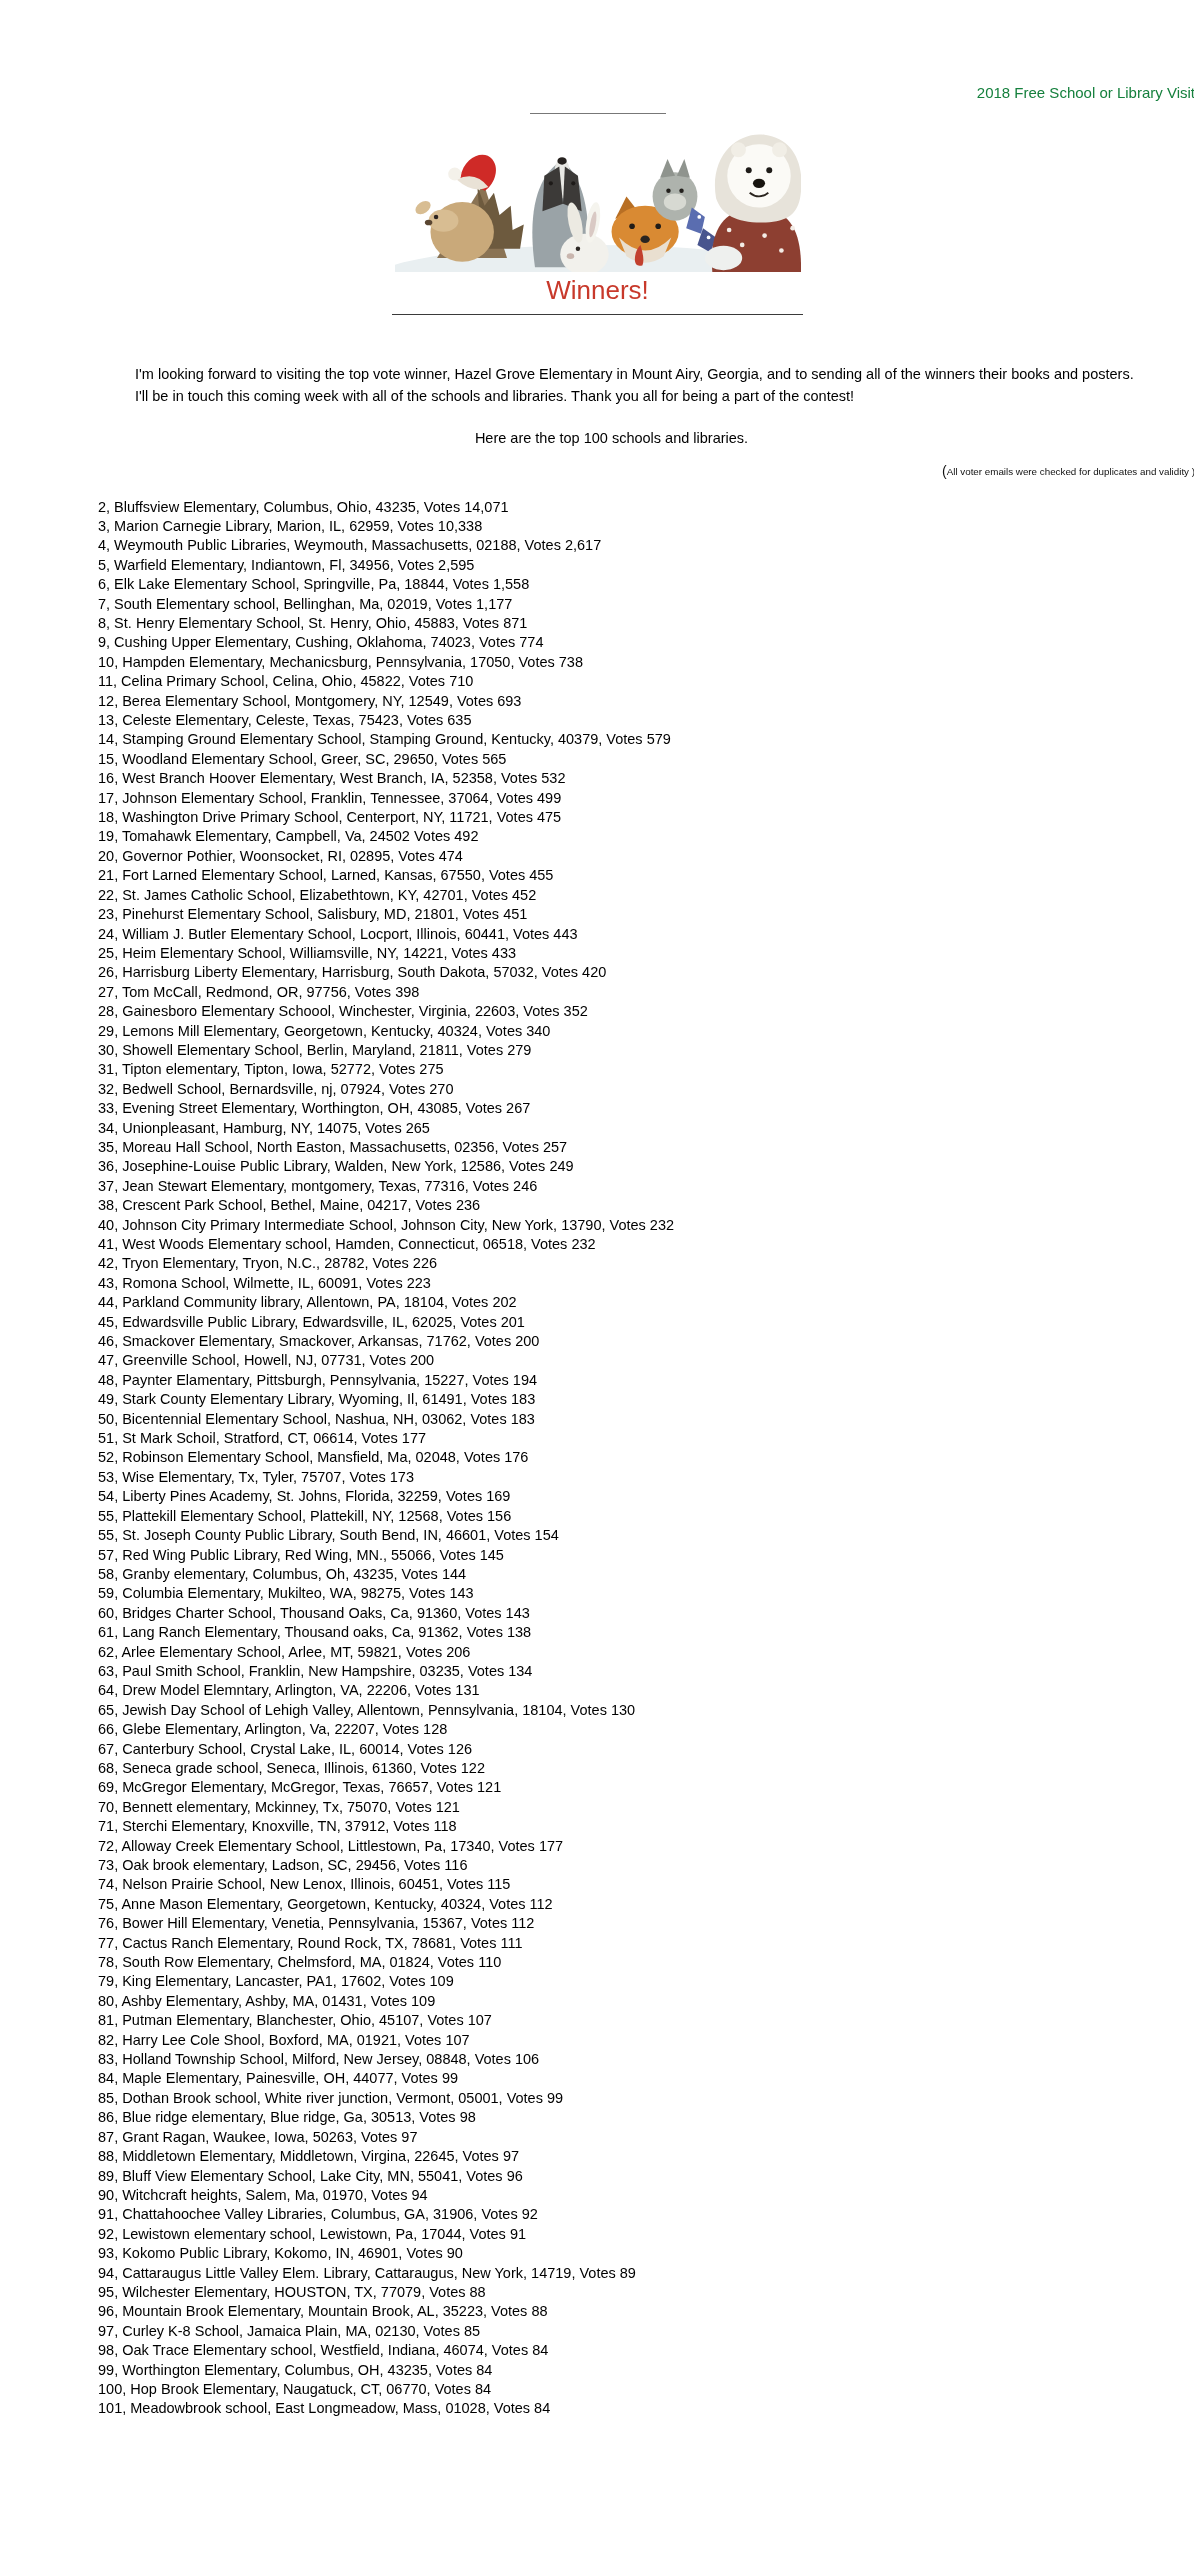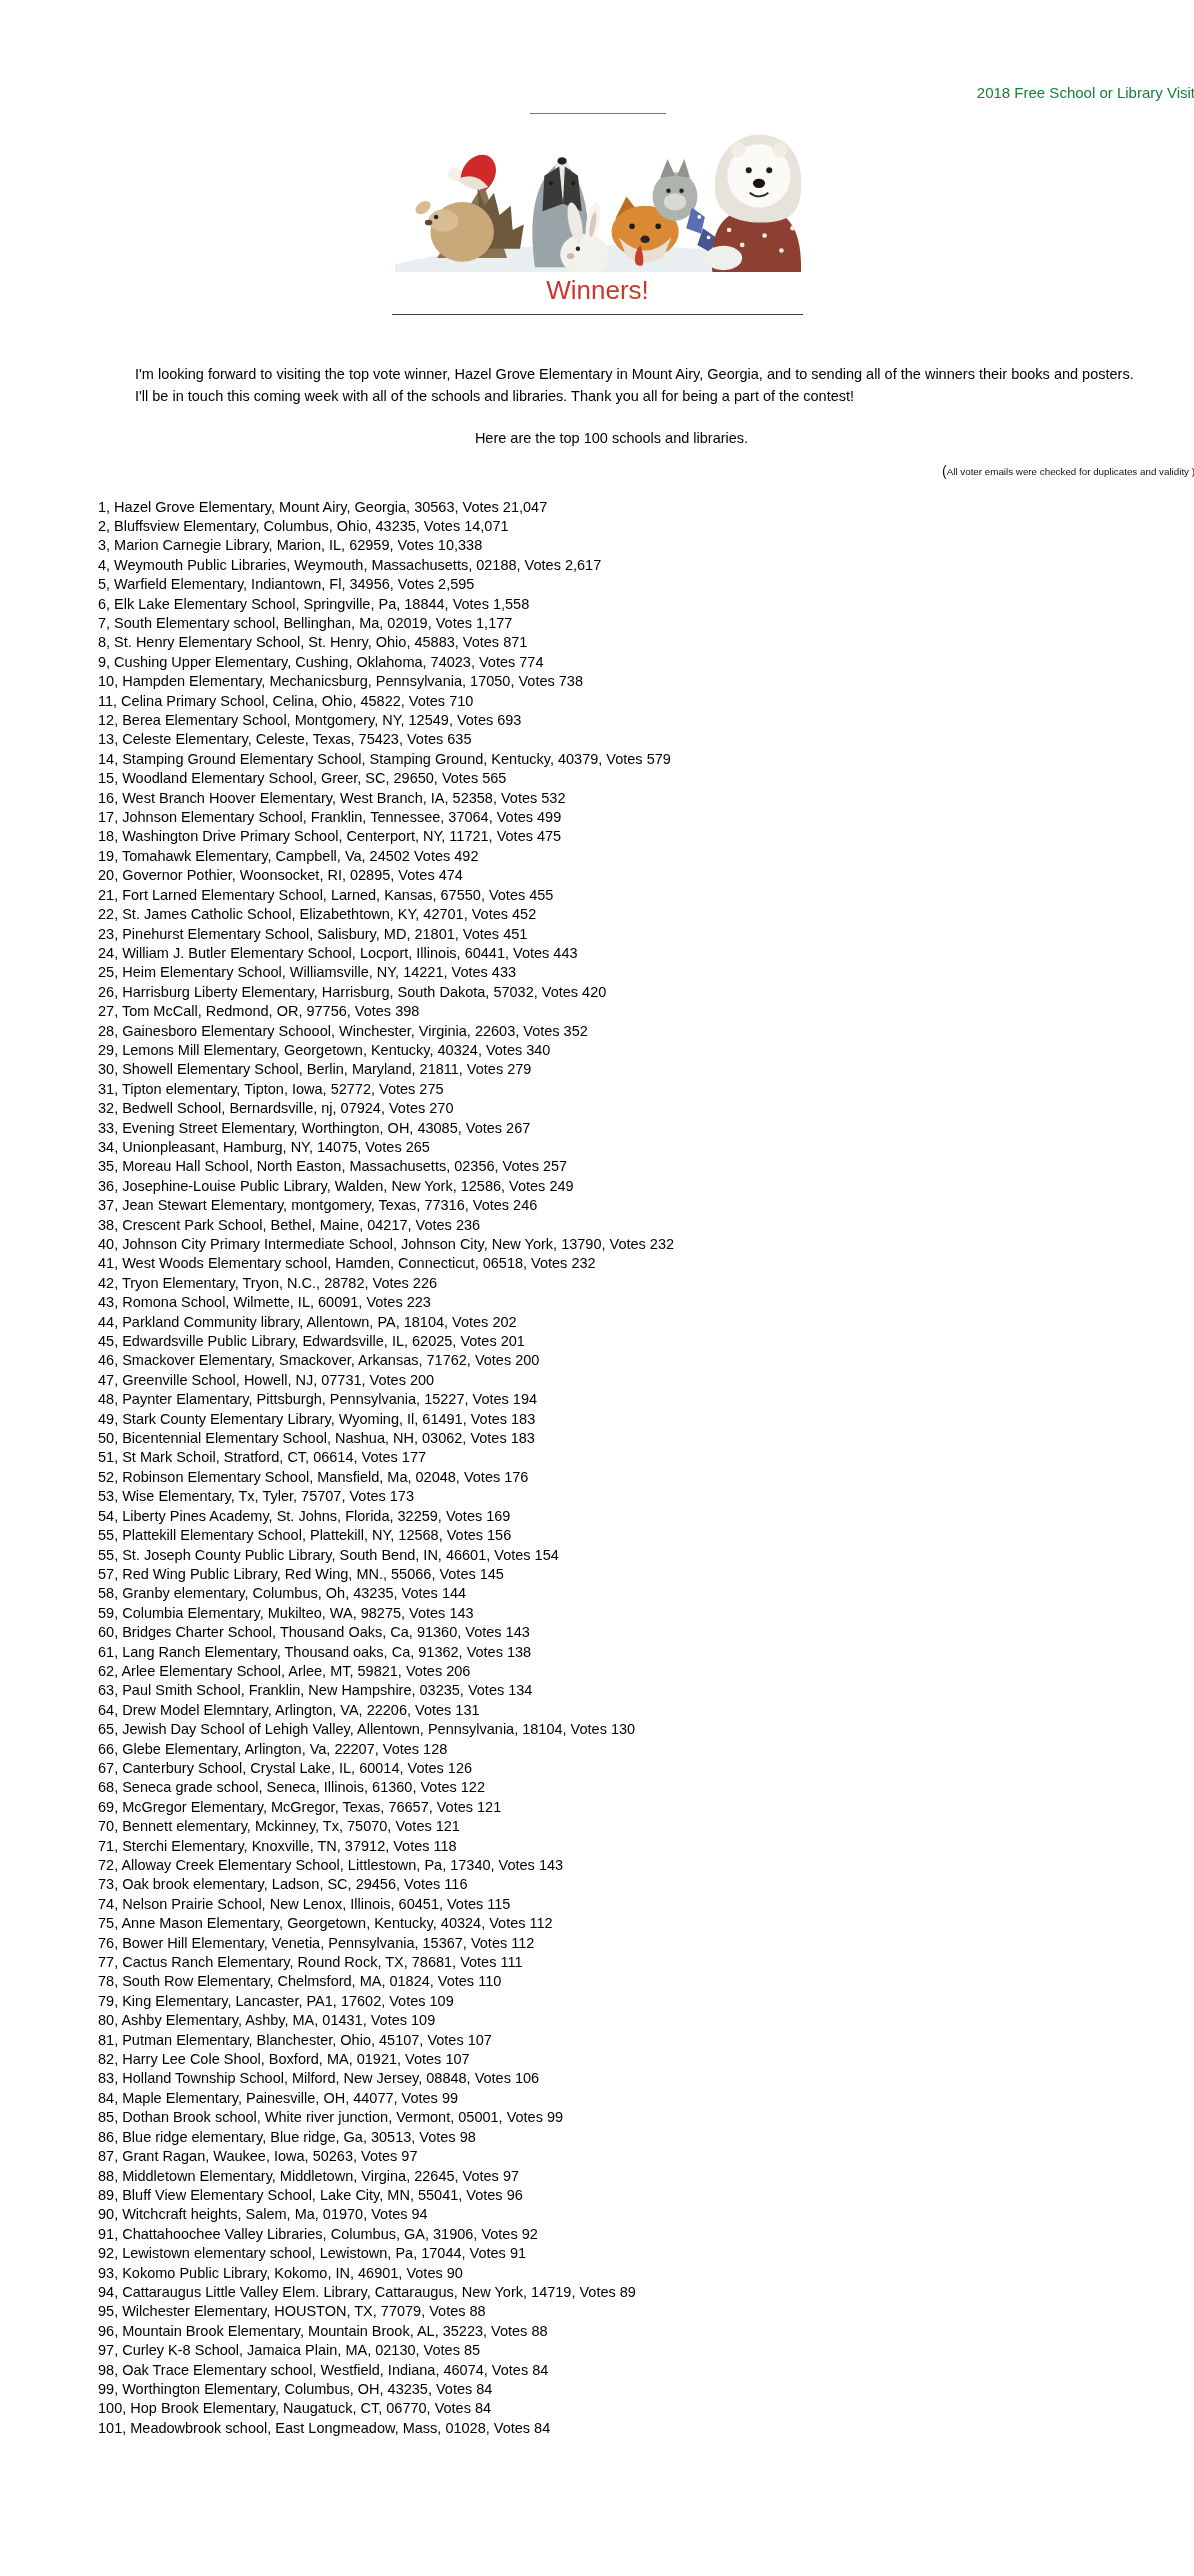--- a/index.html
+++ b/index.html
@@ -197,21 +197,20 @@
   <div class="intro">
     <p>I'm looking forward to visiting the top vote winner, Hazel Grove Elementary in Mount Airy, Georgia, and to sending all of the winners their books and posters.</p>
     <p>I'll be in touch this coming week with all of the schools and libraries.  Thank you all for being a part of the contest!</p>
   </div>
 
   <div class="list-heading">Here are the top 100 schools and libraries.</div>
 
   <div class="list-note"><span class="big-paren">(</span><span>All voter emails were checked for duplicates and validity )</span></div>
 
   <div class="winners-list">
-      <div class="list-line">1, Hazel Grove Elementary, Mount Airy, Georgia, 30563, Votes 21,047</div>
       <div class="list-line">2, Bluffsview Elementary, Columbus, Ohio, 43235, Votes 14,071</div>
       <div class="list-line">3, Marion Carnegie Library, Marion, IL, 62959, Votes 10,338</div>
       <div class="list-line">4, Weymouth Public Libraries, Weymouth, Massachusetts, 02188, Votes 2,617</div>
       <div class="list-line">5, Warfield Elementary, Indiantown, Fl, 34956, Votes 2,595</div>
       <div class="list-line">6, Elk Lake Elementary School, Springville, Pa, 18844, Votes 1,558</div>
       <div class="list-line">7, South Elementary school, Bellinghan, Ma, 02019, Votes 1,177</div>
       <div class="list-line">8, St. Henry Elementary School, St. Henry, Ohio, 45883, Votes 871</div>
       <div class="list-line">9, Cushing Upper Elementary, Cushing, Oklahoma, 74023, Votes 774</div>
       <div class="list-line">10, Hampden Elementary, Mechanicsburg, Pennsylvania, 17050, Votes 738</div>
       <div class="list-line">11, Celina Primary School, Celina, Ohio, 45822, Votes 710</div>
@@ -267,21 +266,21 @@
       <div class="list-line">62, Arlee Elementary School, Arlee, MT, 59821, Votes 206</div>
       <div class="list-line">63, Paul Smith School, Franklin, New Hampshire, 03235, Votes 134</div>
       <div class="list-line">64, Drew Model Elemntary, Arlington, VA, 22206, Votes 131</div>
       <div class="list-line">65, Jewish Day School of Lehigh Valley, Allentown, Pennsylvania, 18104, Votes 130</div>
       <div class="list-line">66, Glebe Elementary, Arlington, Va, 22207, Votes 128</div>
       <div class="list-line">67, Canterbury School, Crystal Lake, IL, 60014, Votes 126</div>
       <div class="list-line">68, Seneca grade school, Seneca, Illinois, 61360, Votes 122</div>
       <div class="list-line">69, McGregor Elementary, McGregor, Texas, 76657, Votes 121</div>
       <div class="list-line">70, Bennett elementary, Mckinney, Tx, 75070, Votes 121</div>
       <div class="list-line">71, Sterchi Elementary, Knoxville, TN, 37912, Votes 118</div>
-      <div class="list-line">72, Alloway Creek Elementary School, Littlestown, Pa, 17340, Votes 143</div>
+      <div class="list-line">72, Alloway Creek Elementary School, Littlestown, Pa, 17340, Votes 177</div>
       <div class="list-line">73, Oak brook elementary, Ladson, SC, 29456, Votes 116</div>
       <div class="list-line">74, Nelson Prairie School, New Lenox, Illinois, 60451, Votes 115</div>
       <div class="list-line">75, Anne Mason Elementary, Georgetown, Kentucky, 40324, Votes 112</div>
       <div class="list-line">76, Bower Hill Elementary, Venetia, Pennsylvania, 15367, Votes 112</div>
       <div class="list-line">77, Cactus Ranch Elementary, Round Rock, TX, 78681, Votes 111</div>
       <div class="list-line">78, South Row Elementary, Chelmsford, MA, 01824, Votes 110</div>
       <div class="list-line">79, King Elementary, Lancaster, PA1, 17602, Votes 109</div>
       <div class="list-line">80, Ashby Elementary, Ashby, MA, 01431, Votes 109</div>
       <div class="list-line">81, Putman Elementary, Blanchester, Ohio, 45107, Votes 107</div>
       <div class="list-line">82, Harry Lee Cole Shool, Boxford, MA, 01921, Votes 107</div>

